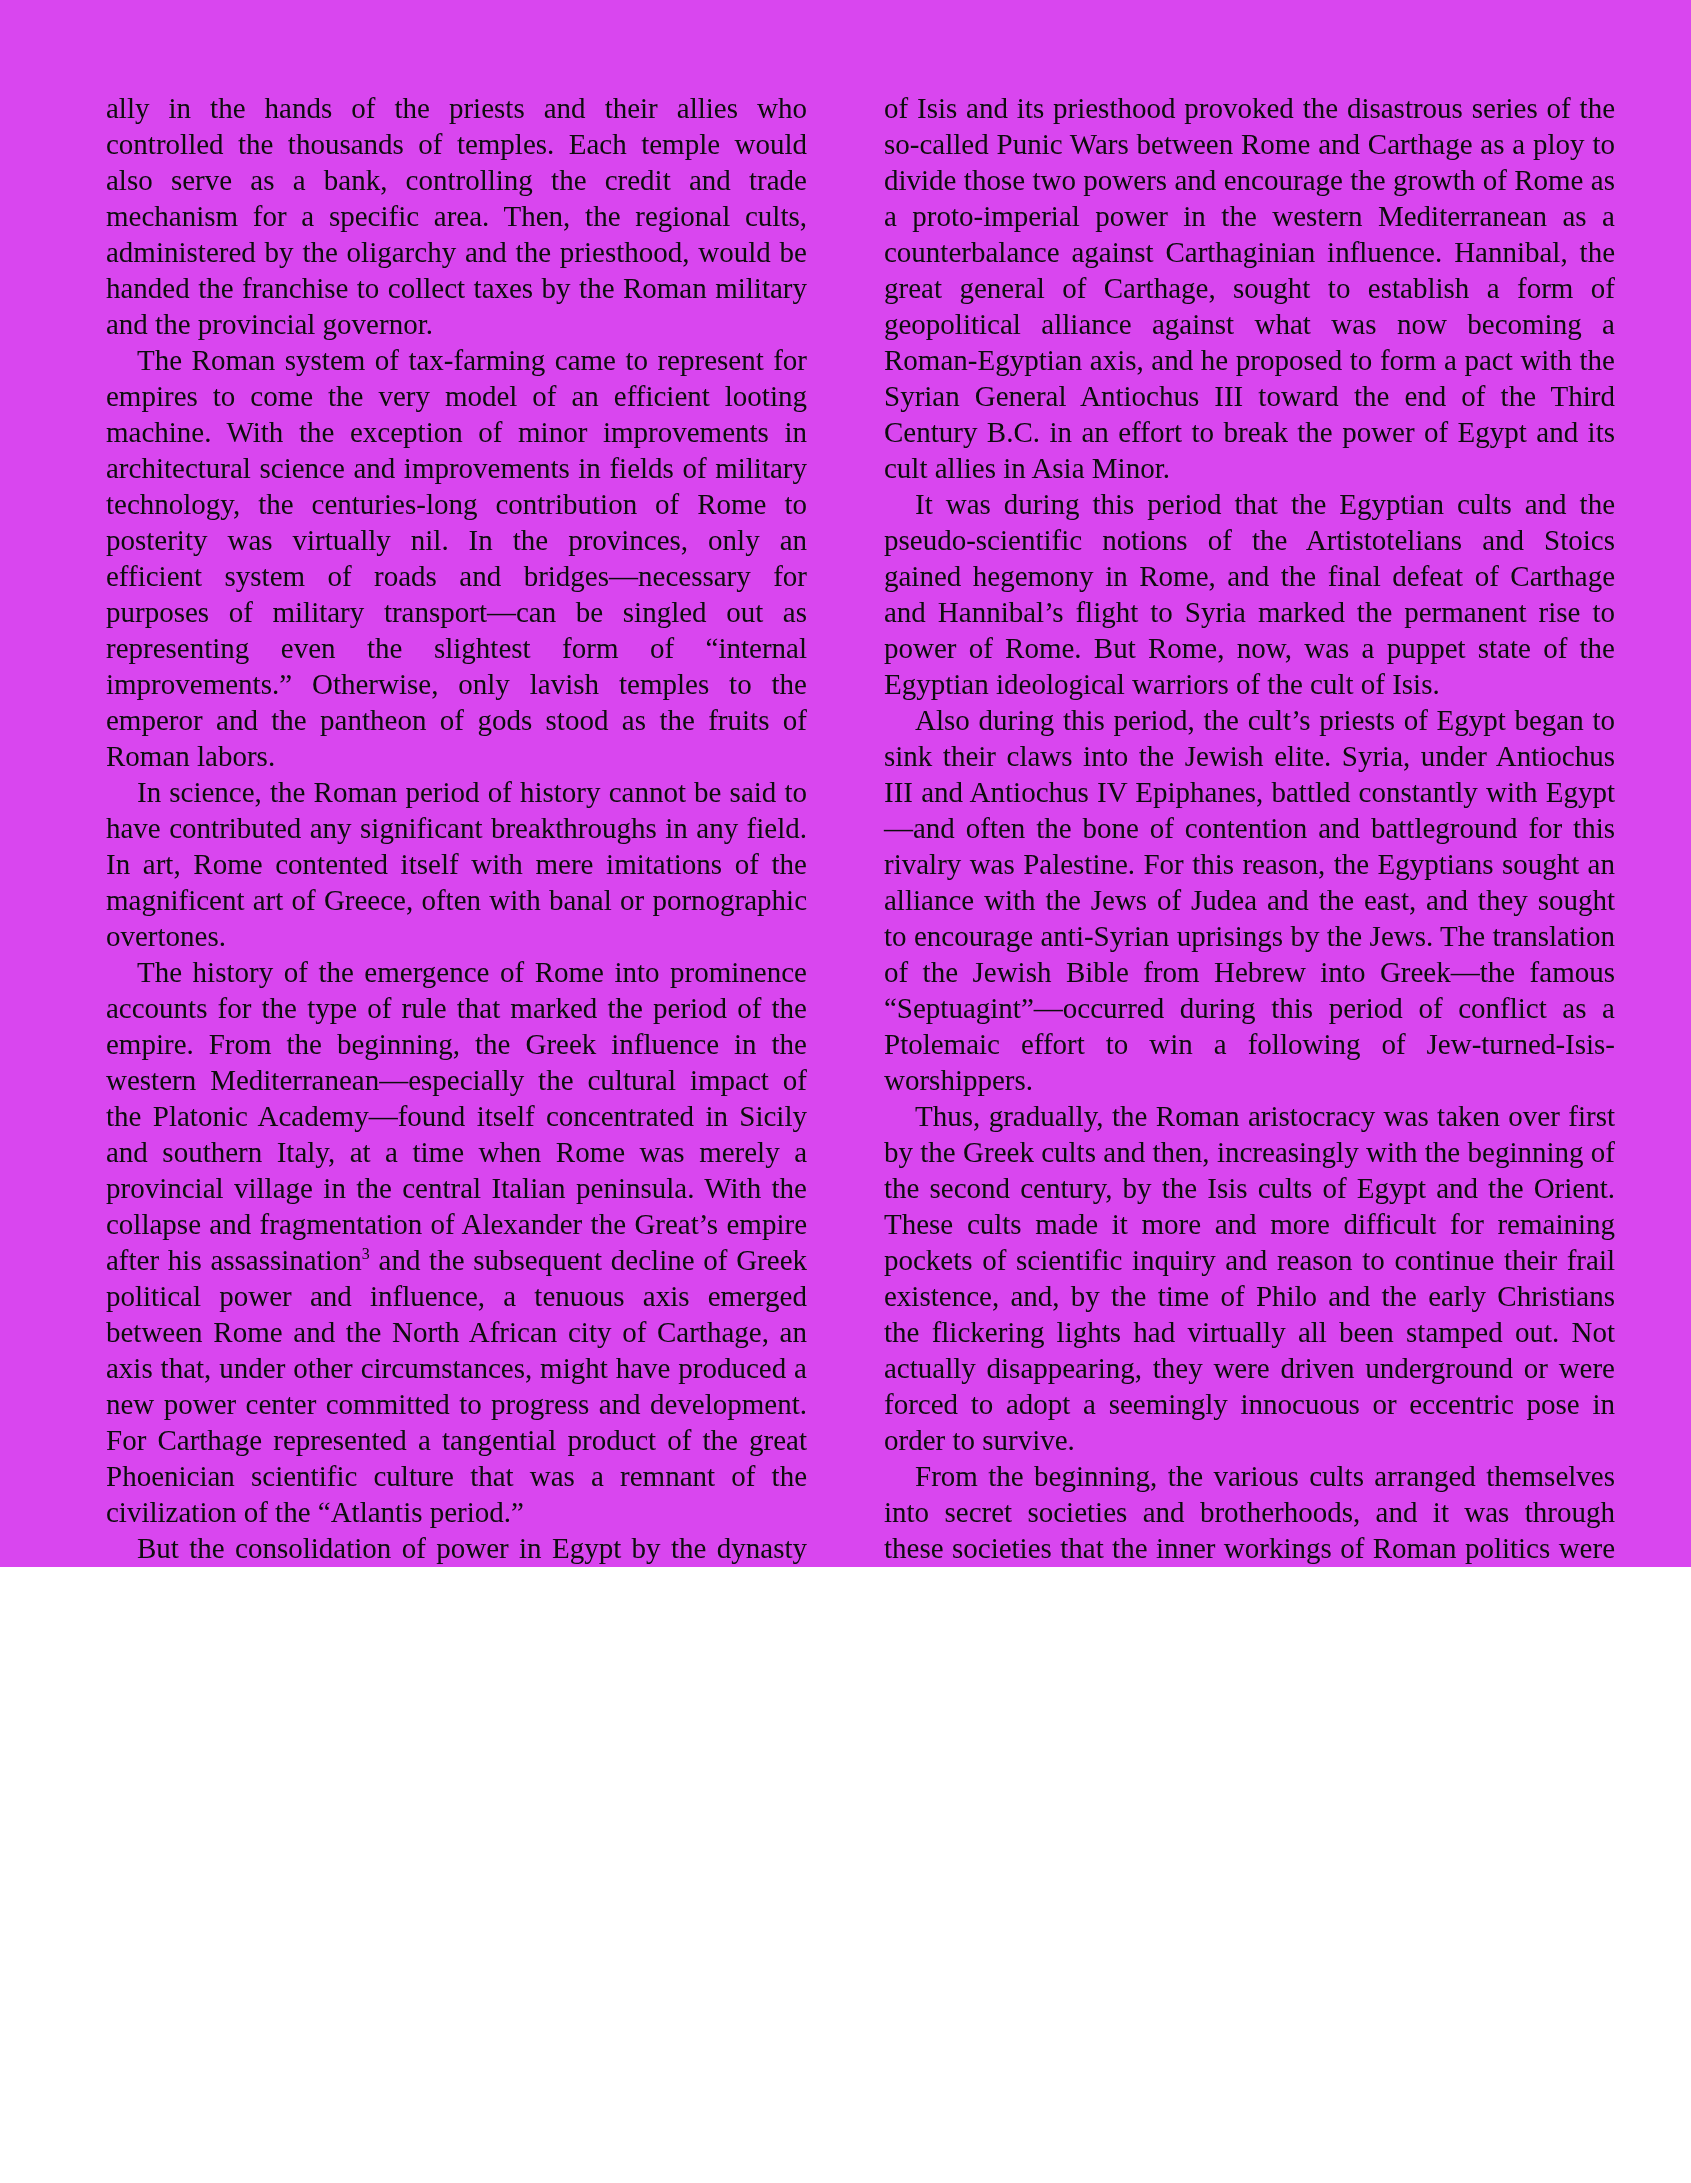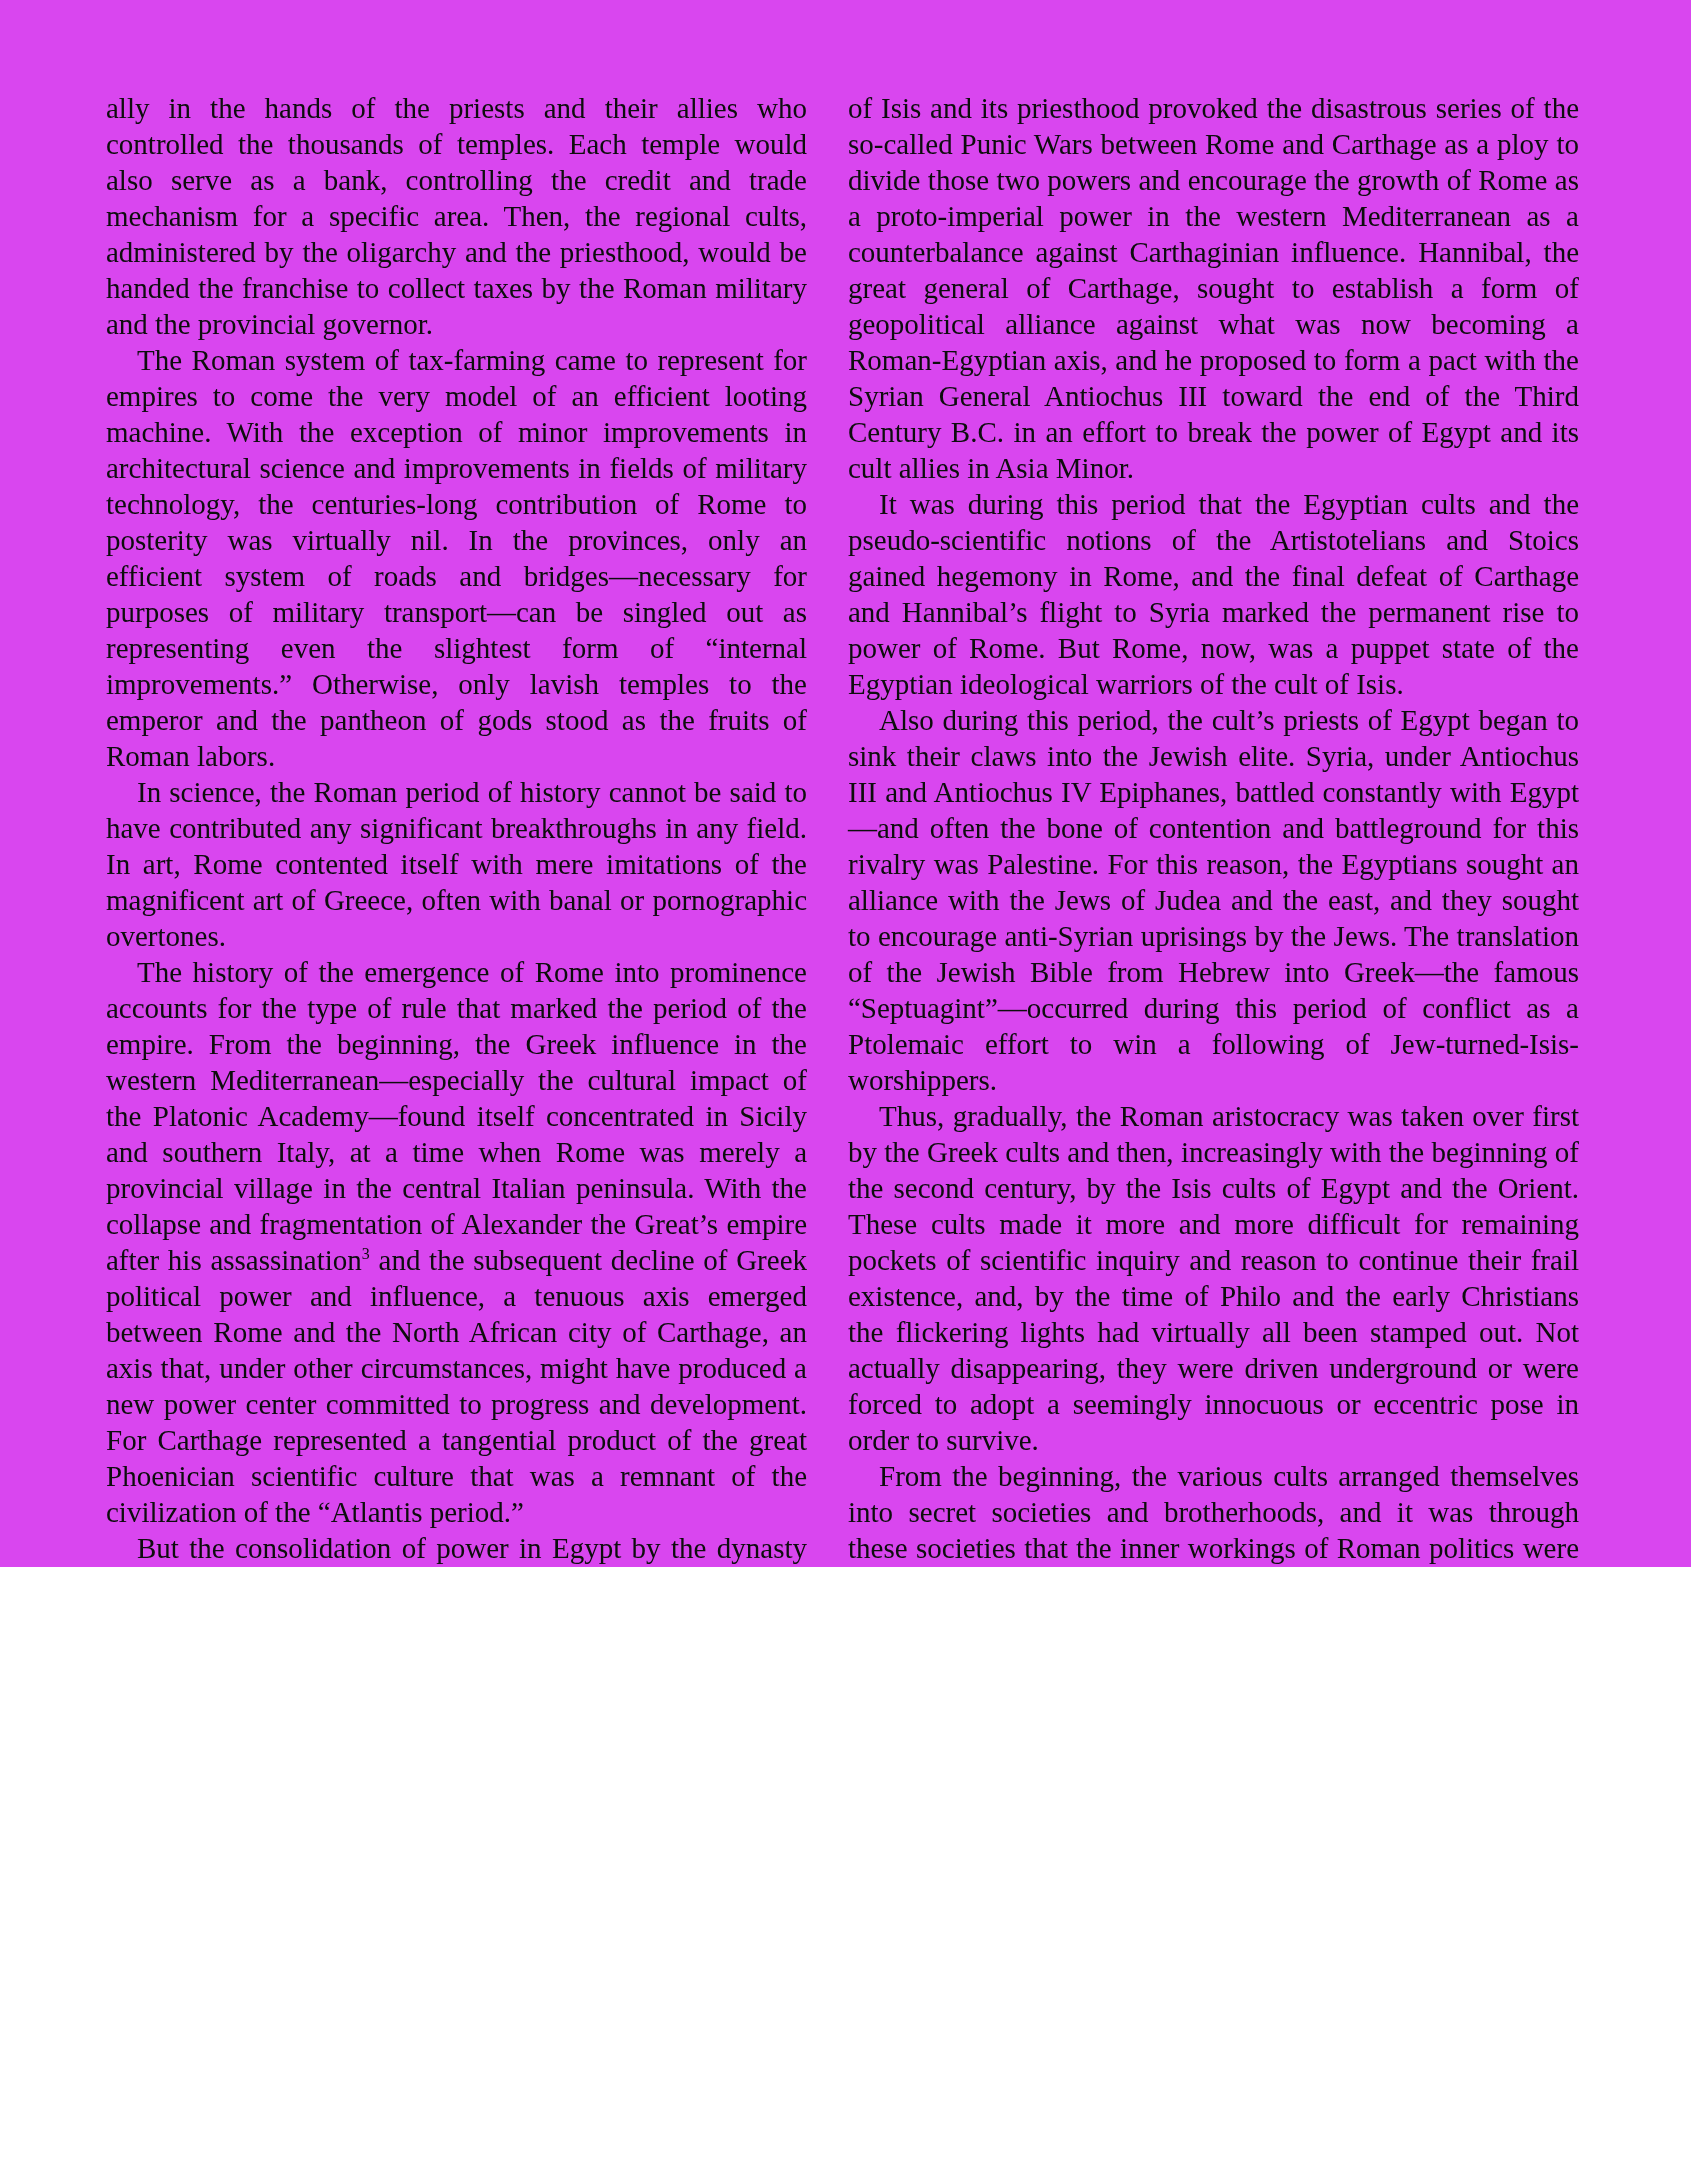--- a/index.html
+++ b/index.html
@@ -17,21 +17,21 @@
     overflow: hidden;
   }
   .column {
     position: absolute;
     top: 90px;
     font-size: 29px;
     line-height: 36px;
     text-align: justify;
   }
   .column-left  { left: 106px;  width: 701px;  }
-  .column-right { left: 848px; width: 731px; }
+  .column-right { left: 884px; width: 731px; }
   .para {
     margin: 0;
     padding: 0;
   }
   .para.indent { text-indent: 31px; }
   .para sup {
     font-size: 0.55em;
     line-height: 0;
     vertical-align: super;
   }

